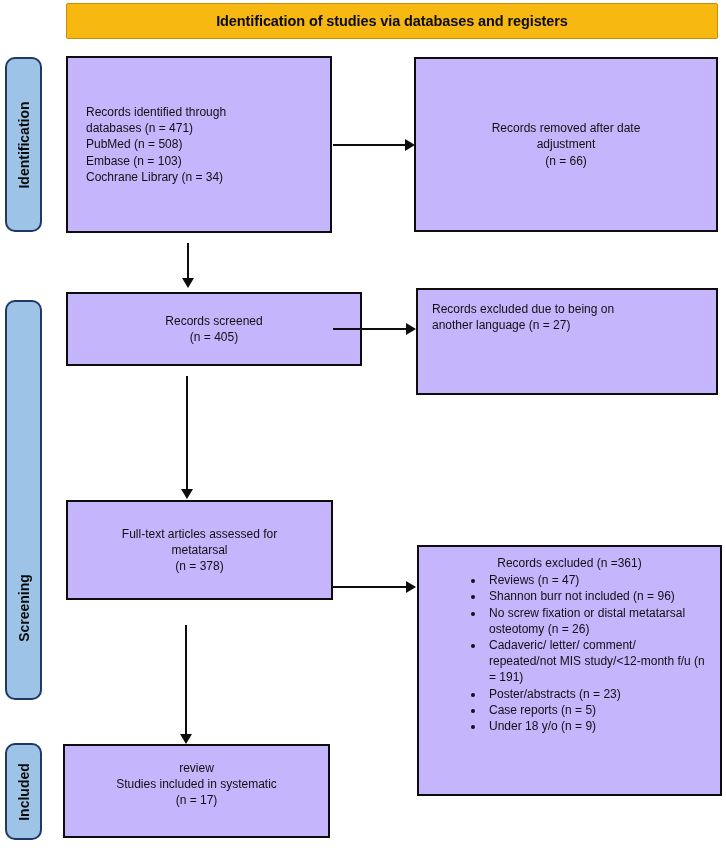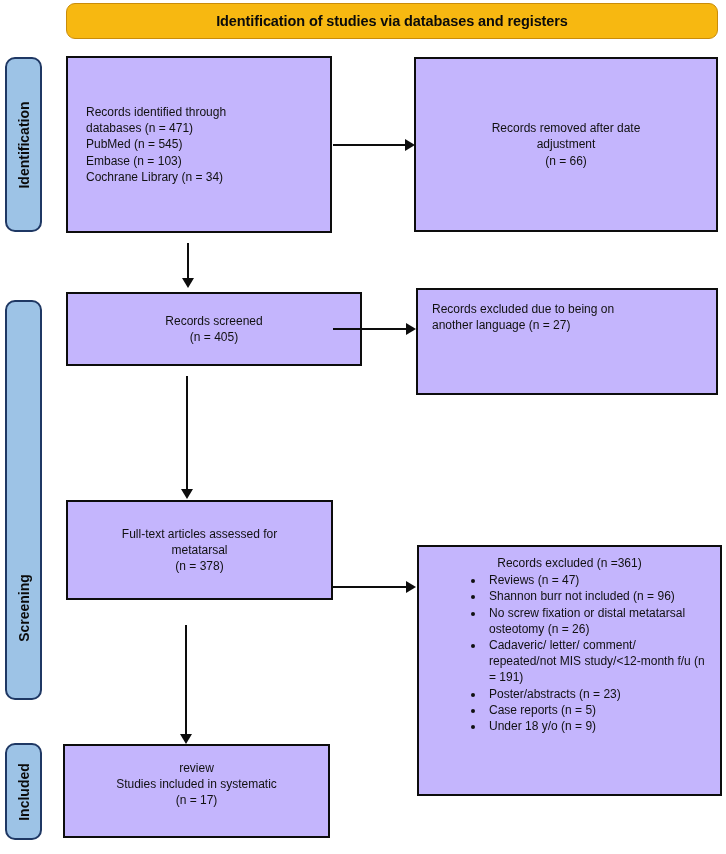--- a/index.html
+++ b/index.html
@@ -23,21 +23,21 @@
   
   .banner {
     position: absolute;
     left: 66px;
     top: 3px;
     width: 652px;
     height: 36px;
     box-sizing: border-box;
     background: #F7B811;
     border: 1.5px solid #C98C0A;
-    border-radius: 9px;
+    border-radius: 2px;
     display: flex;
     align-items: center;
     justify-content: center;
     font-weight: bold;
     font-size: 14.5px;
     letter-spacing: -0.1px;
     color: #0b0b0b;
   }
 
   
@@ -158,21 +158,21 @@
     <span>Screening</span>
   </div>
   <div class="stage" id="stage-included">
     <span>Included</span>
   </div>
 
   <div class="box left" id="box-identified">
     <div class="pad">
       <span class="line">Records identified through</span>
       <span class="line">databases (n = 471)</span>
-      <span class="line">PubMed (n = 545)</span>
+      <span class="line">PubMed (n = 508)</span>
       <span class="line">Embase (n = 103)</span>
       <span class="line">Cochrane Library (n = 34)</span>
     </div>
   </div>
 
   <div class="box center" id="box-removed">
     <div class="pad">
       <span class="line">Records removed after date</span>
       <span class="line">adjustment</span>
       <span class="line">(n = 66)</span>

